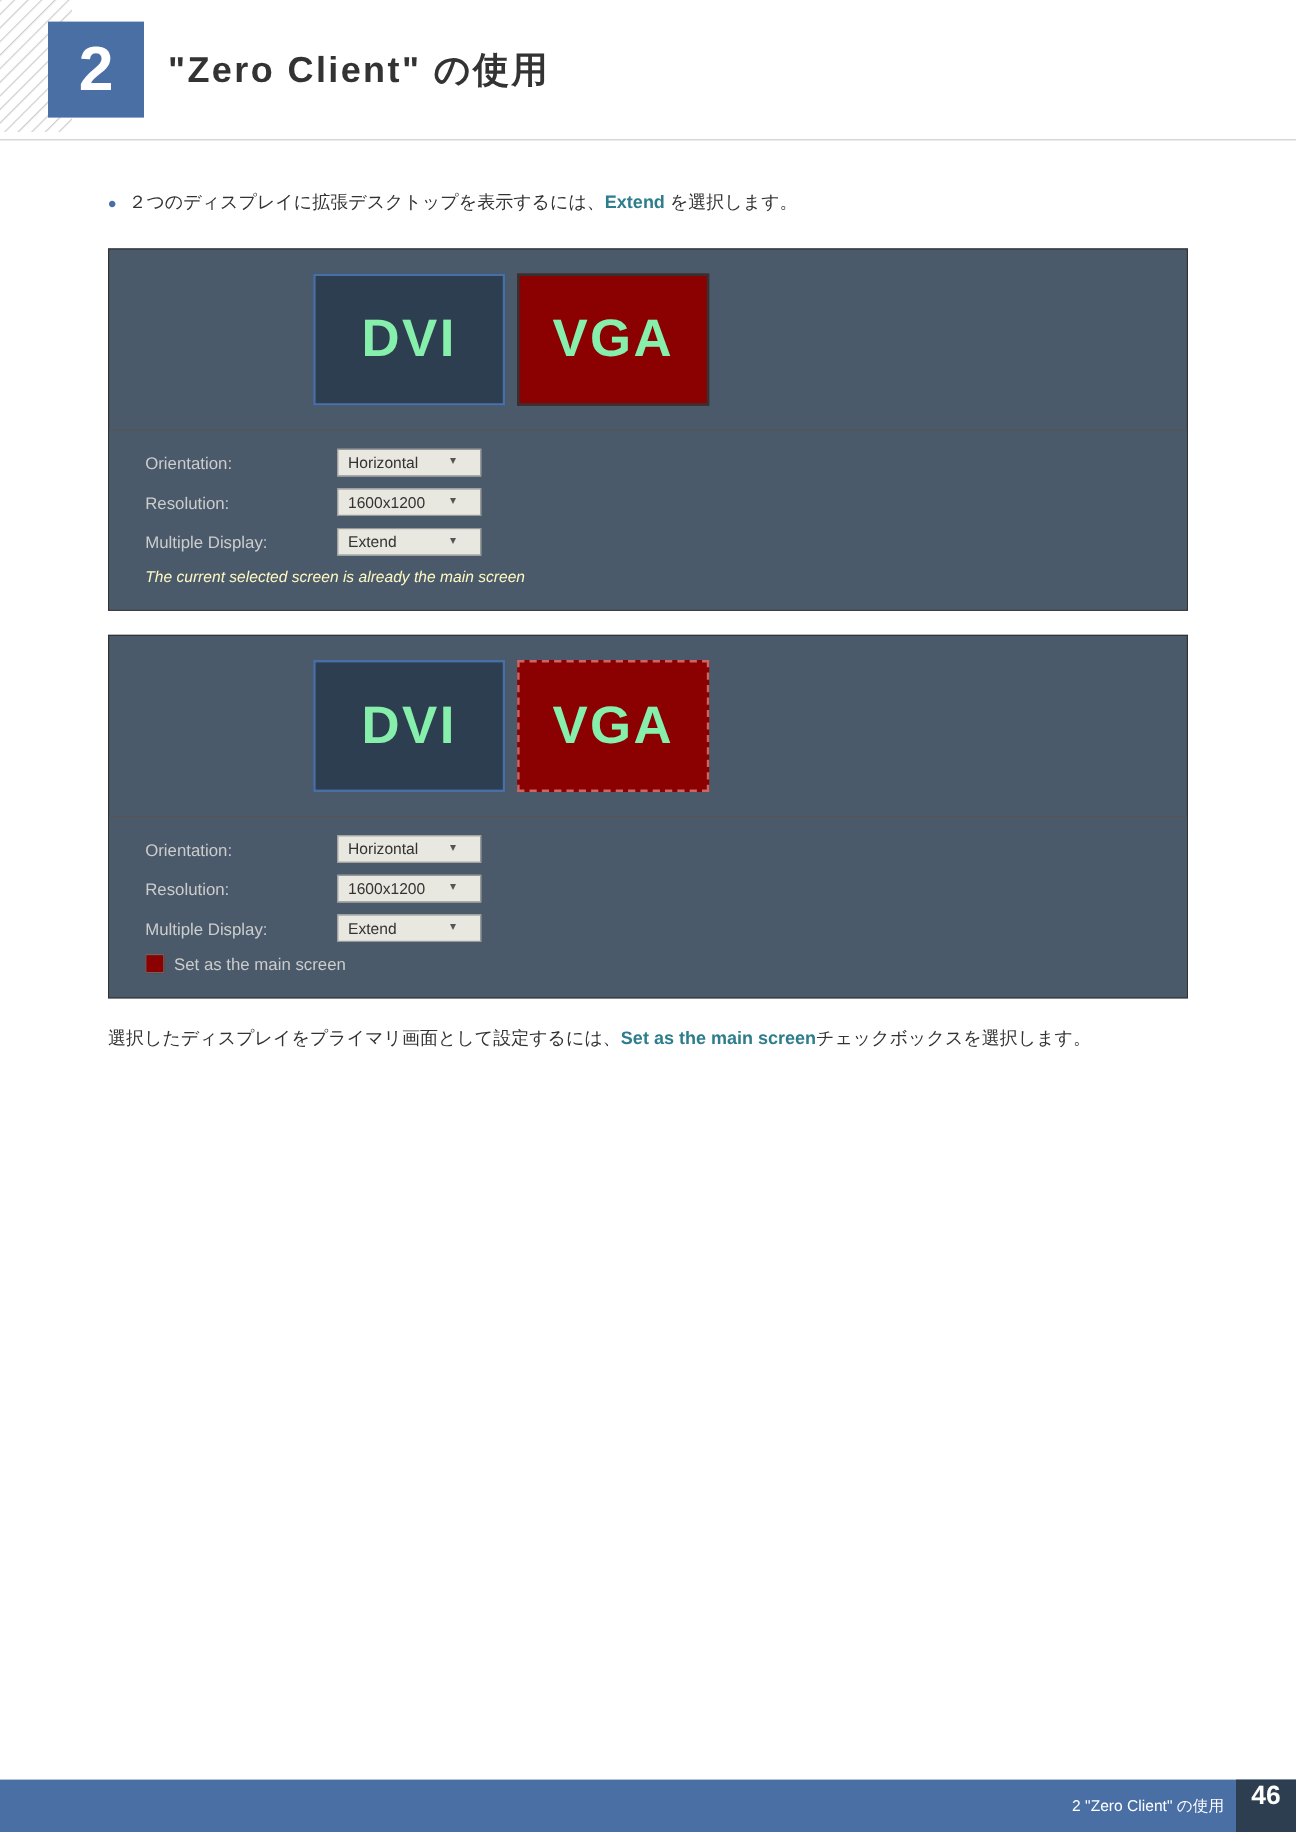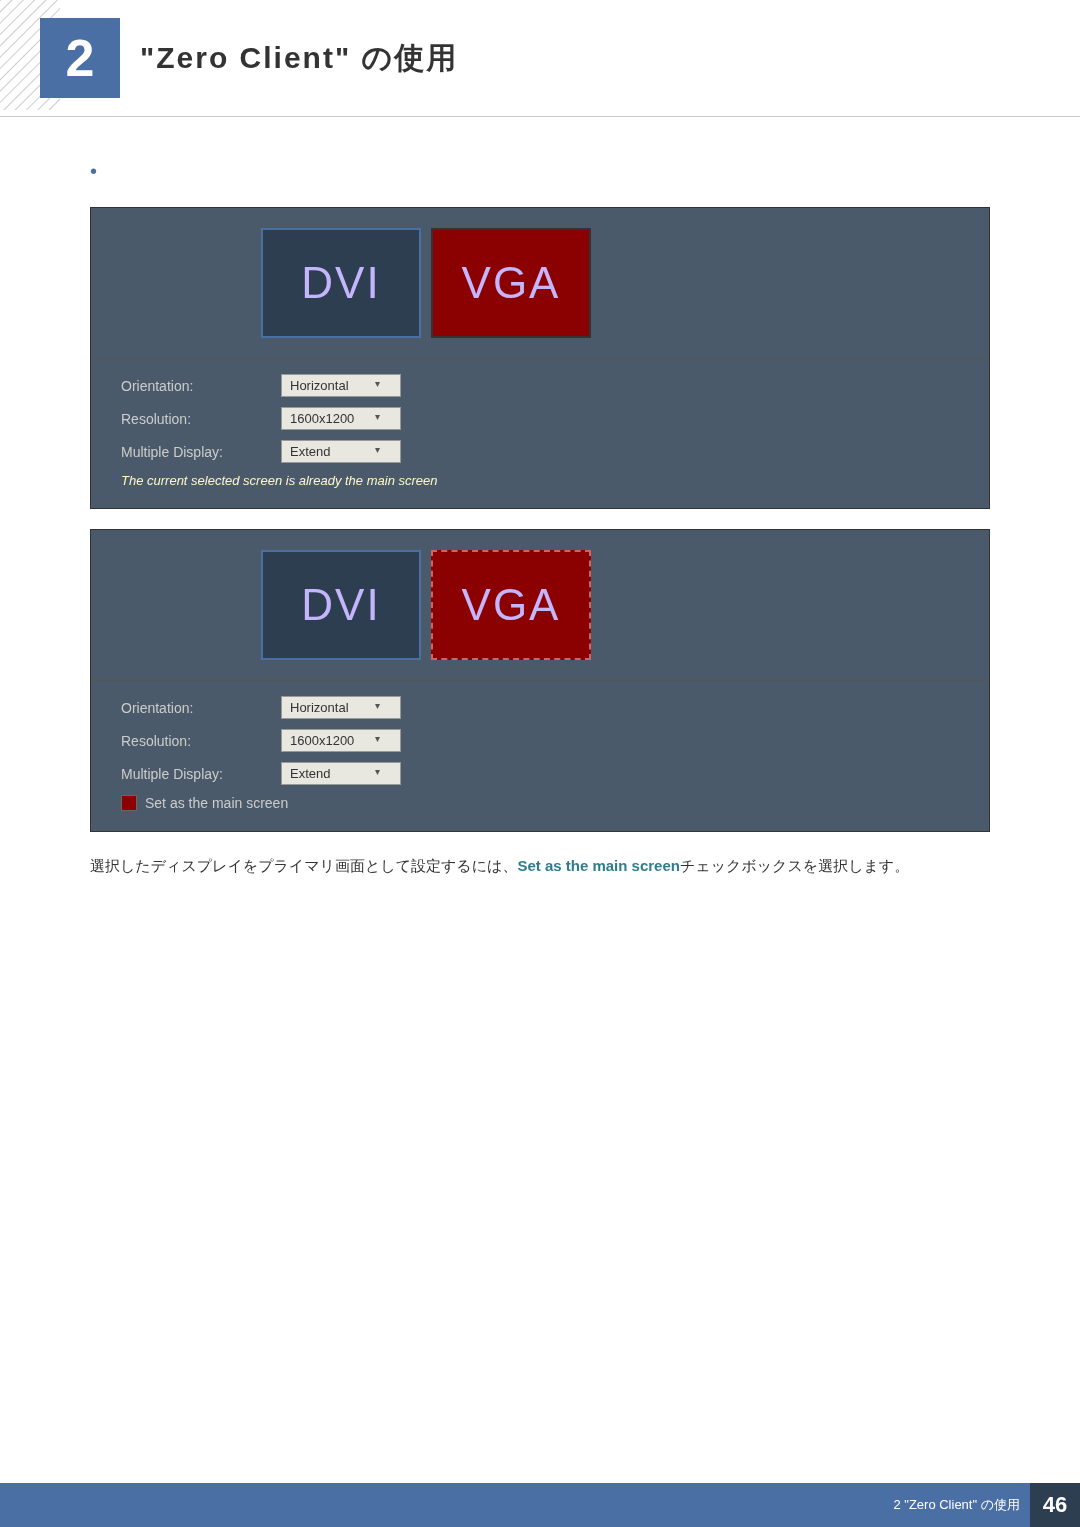--- a/index.html
+++ b/index.html
@@ -134,23 +134,23 @@
       width: 160px;
       height: 110px;
       background: #8b0000;
       border: 2px dashed #cc6666;
       display: flex;
       align-items: center;
       justify-content: center;
     }
 
     .screen-label {
-      color: #c4b5fd;
+      color: #86efac;
       font-size: 44px;
-      font-weight: normal;
+      font-weight: bold;
       font-family: Arial, sans-serif;
       letter-spacing: 2px;
     }
 
     
     .settings-area {
       background: #4a5a6a;
       padding: 15px 30px 20px 30px;
       border-top: 1px solid #555;
     }
@@ -246,21 +246,21 @@
       font-size: 13px;
       margin-right: 10px;
       font-family: Arial, sans-serif;
     }
 
     .page-number-box {
       width: 50px;
       height: 44px;
       background: #2c3e50;
       display: flex;
-      align-items: center;
+      align-items: flex-start;
       justify-content: center;
     }
 
     .page-number {
       color: white;
       font-size: 22px;
       font-weight: bold;
       font-family: Arial, sans-serif;
     }
 
@@ -286,20 +286,23 @@
   <div class="chapter-number-box">
     <span class="chapter-number">2</span>
   </div>
   <span class="chapter-title">"Zero Client" の使用</span>
 </div>
 
 <div class="content-area">
 
   <div class="bullet-item">
     <span class="bullet-dot">•</span>
+    <span>
+      <span>２つのディスプレイに拡張デスクトップを表示するには、</span><span class="highlight-text">Extend</span><span> を選択します。</span>
+    </span>
   </div>
 
   <div class="display-panel">
     <div class="display-screens">
       <div class="spacer-left"></div>
       <div class="screen-box-dvi">
         <span class="screen-label">DVI</span>
       </div>
       <div class="screen-box-vga">
         <span class="screen-label">VGA</span>

